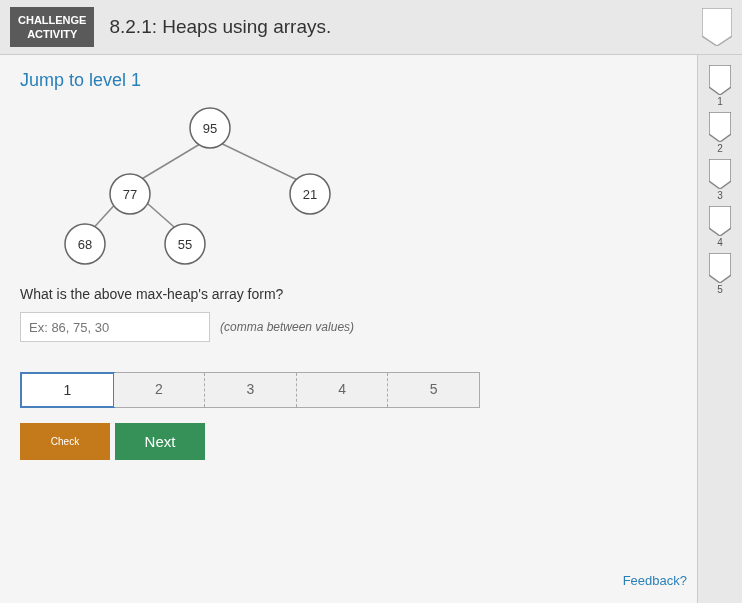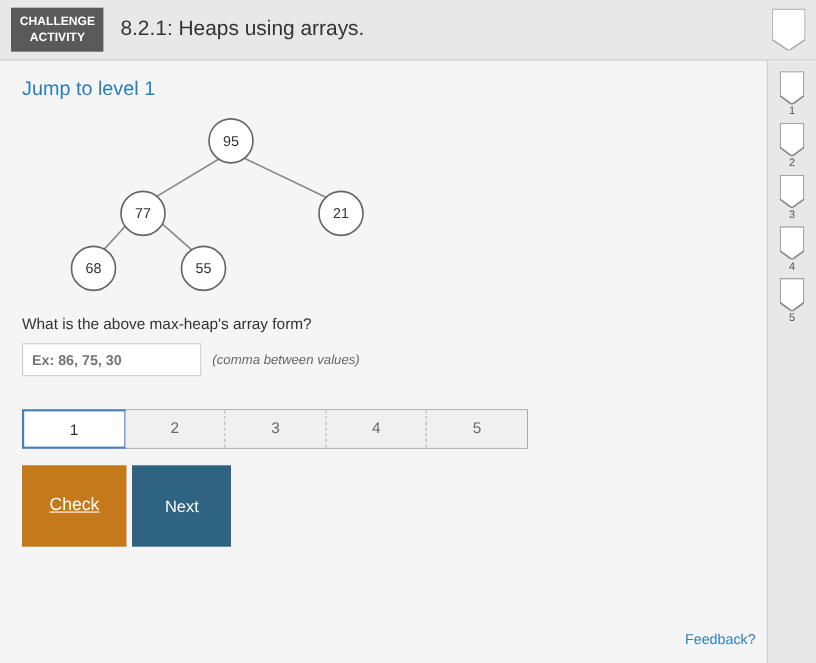--- a/index.html
+++ b/index.html
@@ -88,24 +88,23 @@
       display: flex;
       align-items: center;
       gap: 10px;
       margin-bottom: 30px;
     }
 
     .answer-input {
       border: 1px solid #ccc;
       padding: 5px 8px;
       font-size: 13px;
-      width: 163px;
+      width: 190px;
       height: 30px;
       color: #6d28d9;
-      font-weight: bold;
     }
 
     .input-hint {
       font-size: 12px;
       color: #666;
       font-style: italic;
     }
 
     
     .tabs-row {
@@ -139,29 +138,28 @@
     
     .buttons-row {
       display: flex;
       gap: 5px;
     }
 
     .btn-check {
       background: #c47a1a;
       color: white;
       border: none;
-      padding: 28px 25px;
-      font-size: 16px;
+      padding: 13px 25px;
+      font-size: 10px;
       cursor: pointer;
       min-width: 90px;
-      text-decoration: underline;
     }
 
     .btn-next {
-      background: #0c4a6e;
+      background: #15803d;
       color: white;
       border: none;
       padding: 10px 25px;
       font-size: 15px;
       cursor: pointer;
       min-width: 90px;
       opacity: 0.85;
     }
 
     

